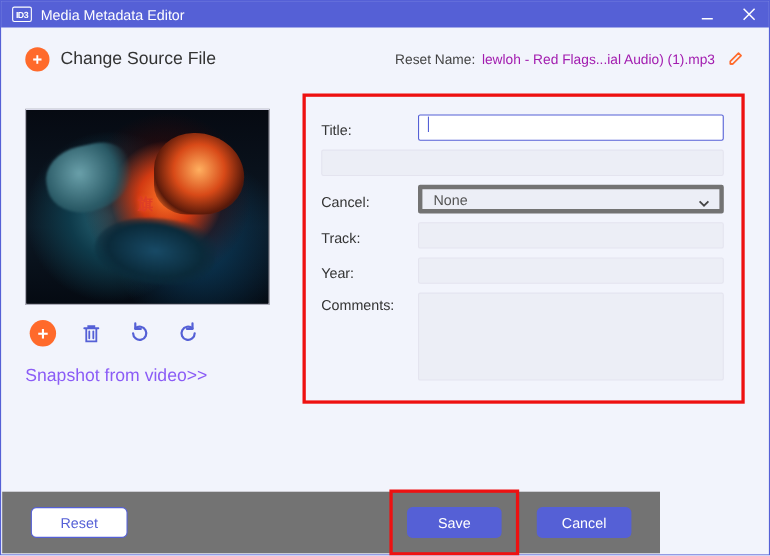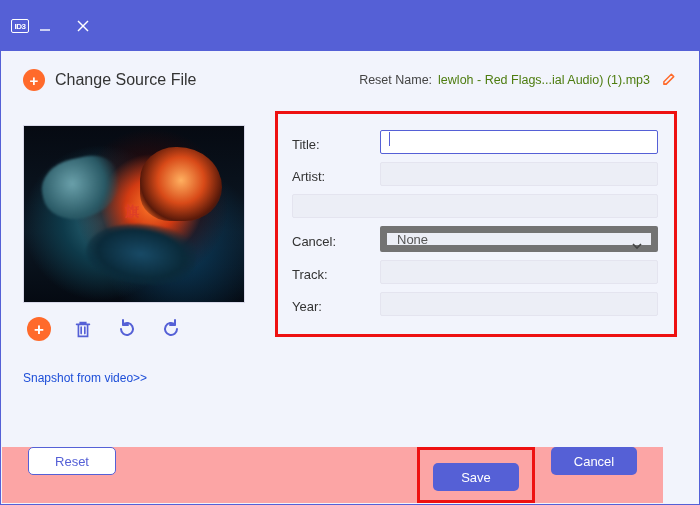--- a/index.html
+++ b/index.html
@@ -1,19 +1,19 @@
 <!DOCTYPE html>
 <html><head>
 <meta charset="utf-8">
 <style>
   * { box-sizing: border-box; margin: 0; padding: 0; font-family: "Segoe UI", Arial, sans-serif; }
   body { background: #fff; width: 700px; height: 505px; overflow: hidden; }
   .window { width: 700px; height: 505px; background: #f2f4fc; border: 1px solid #5560d6; }
   .titlebar {
-    height: 50px; background: #5560d6; color: #fff; display: flex; align-items: center;
+    height: 24px; background: #5560d6; color: #fff; display: flex; align-items: center;
     padding: 0 10px;
   }
   .titlebar-icon {
     width: 18px; height: 14px; border: 1.5px solid #fff; border-radius: 2px;
     display: flex; align-items: center; justify-content: center; font-size: 8px; font-weight: bold;
     margin-right: 8px; letter-spacing: -0.5px;
   }
   .titlebar-title { font-size: 13px; flex: 1; }
   .titlebar-btns { display: flex; gap: 22px; align-items: center; }
   .titlebar-btn { width: 16px; height: 16px; color: #fff; cursor: pointer; display:flex; align-items:center; justify-content:center; }
@@ -22,21 +22,21 @@
   .toprow { display: flex; align-items: center; height: 30px; margin-bottom: 14px; }
   .change-source { display: flex; align-items: center; gap: 10px; }
   .plus-badge {
     width: 22px; height: 22px; background: #ff6a2b; border-radius: 50%; color:#fff;
     display:flex; align-items:center; justify-content:center; font-size:15px; font-weight:bold;
     line-height:1;
   }
   .change-source-label { font-size: 16px; color: #333; }
   .file-info { margin-left: auto; display: flex; align-items: center; gap: 6px; font-size: 12.5px; }
   .file-label { color: #444; }
-  .file-name { color: #4d7c0f; }
+  .file-name { color: #a21caf; }
   .edit-pencil { color: #ff6a2b; cursor: pointer; margin-left: 6px; }
 
   .body { display: flex; gap: 0; }
 
   .left-pane { width: 240px; padding-top: 16px; }
   .art-frame {
     width: 222px; height: 178px; border: 1px solid #d8d8e8; background: #000; position: relative;
     margin-bottom: 12px;
   }
   .art-img {
@@ -63,50 +63,50 @@
     transform: rotate(8deg); filter: blur(1.2px);
   }
   .art-glyph {
     position:absolute; left:46%; top:44%; color: rgba(220,60,40,0.85); font-size: 14px; font-weight: bold;
     text-shadow: 0 0 4px rgba(255,90,40,0.6);
   }
 
   .art-tools { display:flex; align-items:center; gap: 20px; padding: 2px 4px 6px 4px; }
   .tool { width:24px; height:24px; cursor:pointer; display:flex; align-items:center; justify-content:center; }
   .tool svg { display:block; }
-  .snapshot-link { font-size: 12px; color:#1d4ed8; margin-top: 24px; display:inline-block; }
+  .snapshot-link { font-size: 16px; color:#8b5cf6; margin-top: 12px; display:inline-block; }
 
   .right-pane { flex:1; padding-top: 2px; }
   .form-box {
     border: 3px solid #e11; padding: 16px 16px 10px 14px; width: 402px; margin-left: auto;
     background: transparent;
   }
   .form-row { display:flex; align-items:center; margin-bottom: 8px; }
   .form-row.top { align-items: flex-start; }
   .form-label { width: 88px; font-size: 13px; color:#333; padding-top: 4px; }
   .form-input {
     flex:1; height: 24px; border: 1px solid #e4e4ef; background: #eceef6; border-radius: 2px;
     font-size: 12px; padding: 0 8px; color:#333;
   }
   .form-input.focused { border: 1px solid #5560d6; background: #fff; outline: none; }
   .form-select {
-    flex:1; height: 26px; border: 7px solid #737373; background: #eceef6; border-radius:2px;
+    flex:1; height: 26px; border: 4px solid #737373; background: #eceef6; border-radius:2px;
     font-size: 13px; color:#555; padding: 0 10px; display:flex; align-items:center; position:relative;
     cursor:pointer;
   }
   .form-select .chev { position:absolute; right:8px; top:7px; color:#555; }
   .form-textarea {
     flex:1; height: 80px; border: 1px solid #e4e4ef; background:#eceef6; border-radius:2px; resize:none;
     font-size:12px; padding: 6px 8px; color:#333;
   }
 
   .footer {
-    position:absolute; left:1px; bottom:1px; width:661px; height: 56px;
-    display:flex; padding: 0 26px;
-    background: #fca5a5;
+    position:absolute; left:1px; bottom:1px; width:598px; height: 56px;
+    display:flex; align-items:center; padding: 0 26px;
+    background: #737373;
   }
   .btn {
     height: 28px; border-radius: 5px; font-size: 13px; display:flex; align-items:center; justify-content:center;
     cursor:pointer; min-width: 84px;
   }
   .btn-reset { border: 1.5px solid #5560d6; color:#5560d6; background:#fff; width: 88px; }
   .btn-primary { background:#5560d6; color:#fff; border:none; width:86px; }
   .btn-cancel { background:#5560d6; color:#fff; border:none; width:86px; }
   .save-wrap { border: 3px solid #e11; padding: 13px; margin-right: 16px; }
   .footer-spacer { flex:1; }
@@ -116,20 +116,21 @@
   }
   .window { position: relative; }
 </style>
 </head>
 <body>
 
 <div class="window">
 
   <div class="titlebar">
     <span class="titlebar-icon">ID3</span>
+    <span class="titlebar-title">Media Metadata Editor</span>
     <div class="titlebar-btns">
       <span class="titlebar-btn">
         <svg width="14" height="14" viewBox="0 0 14 14">
             <line x1="2" y1="11" x2="12" y2="11" stroke="#fff" stroke-width="1.4"></line>
           </svg>
       </span>
       <span class="titlebar-btn">
         <svg width="14" height="14" viewBox="0 0 14 14">
             <line x1="2" y1="2" x2="12" y2="12" stroke="#fff" stroke-width="1.4"></line>
             <line x1="12" y1="2" x2="2" y2="12" stroke="#fff" stroke-width="1.4"></line>
@@ -191,24 +192,20 @@
       </div>
 
       <div class="right-pane">
         <div class="form-box">
 
           <div class="form-row">
             <span class="form-label">Title:</span>
             <div class="form-input focused" value=""><span class="caret"></span></div>
           </div>
 
-          <div class="form-row">
-            <span class="form-label">Artist:</span>
-            <input class="form-input" value="" style="">
-          </div>
 
 
           <div class="form-row">
             <input class="form-input" value="" style="">
           </div>
 
           <div class="form-row">
             <span class="form-label">Cancel:</span>
             <div class="form-select">
               <span>None</span>
@@ -223,20 +220,24 @@
           <div class="form-row">
             <span class="form-label">Track:</span>
             <input class="form-input" value="" style="">
           </div>
 
           <div class="form-row">
             <span class="form-label">Year:</span>
             <input class="form-input" value="" style="">
           </div>
 
+          <div class="form-row top">
+            <span class="form-label">Comments:</span>
+            <textarea class="form-textarea" value="" style=""></textarea>
+          </div>
 
         </div>
       </div>
     </div>
   </div>
 
   <div class="footer">
     <button class="btn btn-reset">Reset</button>
     <span class="footer-spacer"></span>
     <span class="save-wrap">

